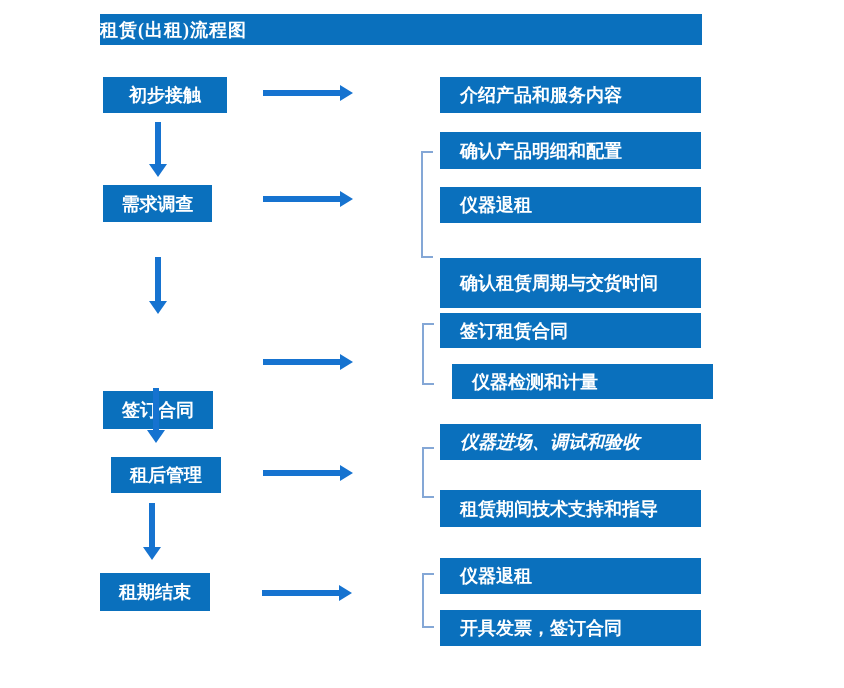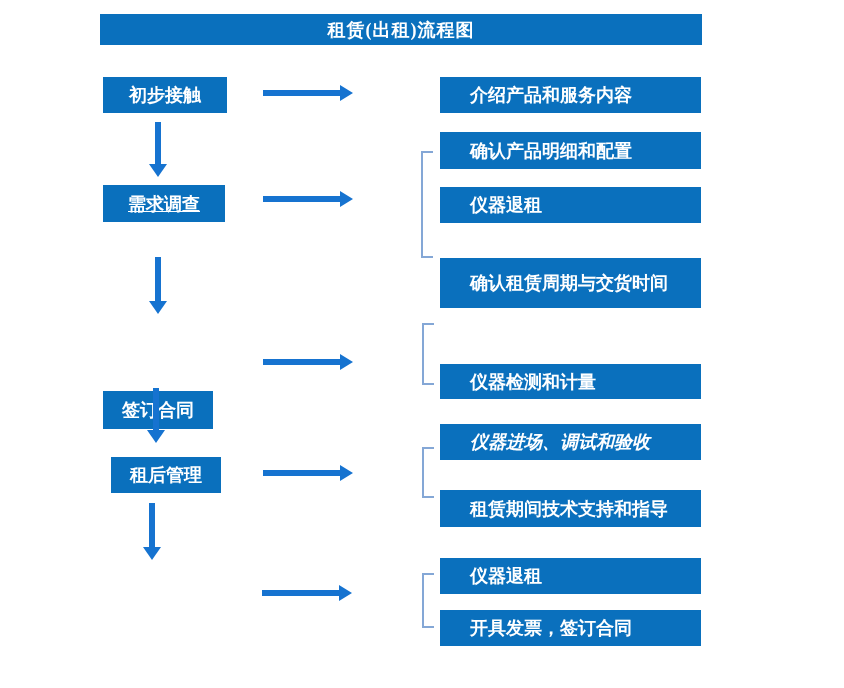--- a/index.html
+++ b/index.html
@@ -18,21 +18,21 @@
     overflow: hidden;
   }
   .banner {
     position: absolute;
     left: 100px; top: 14px;
     width: 602px; height: 31px;
     background: var(--primary);
     color: #ffffff;
     display: flex;
     align-items: center;
-    justify-content: center;
+    justify-content: flex-start;
     font-size: 18px;
     letter-spacing: 1px;
   }
   .step {
     position: absolute;
     background: var(--primary);
     color: #ffffff;
     display: flex;
     align-items: center;
     justify-content: center;
@@ -41,21 +41,21 @@
   }
   .out {
     position: absolute;
     left: 440px;
     width: 261px;
     background: var(--primary);
     color: #ffffff;
     display: flex;
     align-items: center;
     font-size: 18px;
-    padding-left: 30px;
+    padding-left: 20px;
     box-sizing: border-box;
     white-space: nowrap;
   }
   .varrow { position: absolute; width: 18px; }
   .varrow .shaft {
     position: absolute; left: 6px; top: 0; width: 6px; bottom: 13px;
     background: var(--arrow);
   }
   .varrow .head {
     position: absolute; left: 0; bottom: 0; width: 0; height: 0;
@@ -87,23 +87,24 @@
 </head>
 <body>
 
 <div class="canvas">
 
   <div class="banner">
     <span>租赁(出租)流程图</span>
   </div>
 
   <div class="step" style="left:103px; top:77px;  width:124px; height:36px;">初步接触</div>
-  <div class="step" style="left:103px; top:185px; width:122px; height:37px;text-decoration:underline;">需求调查</div>
+  <div class="step" style="left:103px; top:185px; width:109px; height:37px;">需求调查</div>
   <div class="step" style="left:103px; top:343px; width:110px; height:38px;margin-top:48px;">签订合同</div>
   <div class="step" style="left:111px; top:457px; width:110px; height:36px;">租后管理</div>
+  <div class="step" style="left:100px; top:573px; width:110px; height:38px;">租期结束</div>
 
   <div class="varrow" style="left:149px; top:122px; height:55px;">
       <i class="shaft"></i>
       <i class="head"></i>
     </div>
   <div class="varrow" style="left:149px; top:257px; height:57px;">
       <i class="shaft"></i>
       <i class="head"></i>
     </div>
   <div class="varrow" style="left:147px; top:388px; height:55px;">
@@ -140,21 +141,22 @@
   <div class="bracket" style="left:422px; top:323px; height:62px;"></div>
   <div class="bracket" style="left:422px; top:447px; height:51px;"></div>
   <div class="bracket" style="left:422px; top:573px; height:55px;"></div>
 
   <div class="out" style="top:77px;  height:36px;">介绍产品和服务内容</div>
 
   <div class="out" style="top:132px; height:37px;text-align:right;">确认产品明细和配置</div>
   <div class="out" style="top:187px; height:36px;">仪器退租</div>
   <div class="out" style="top:258px; height:50px;">确认租赁周期与交货时间</div>
 
-  <div class="out" style="top:364px; height:35px;">仪器检测和计量</div>
+  <div class="out" style="top:313px; height:35px;">签订租赁合同</div>
+  <div class="out" style="top:364px; height:35px;margin-left:12px;">仪器检测和计量</div>
 
   <div class="out" style="top:424px; height:36px;font-style:italic;">仪器进场、调试和验收</div>
   <div class="out" style="top:490px; height:37px;">租赁期间技术支持和指导</div>
 
   <div class="out" style="top:558px; height:36px;">仪器退租</div>
   <div class="out" style="top:610px; height:36px;">开具发票，签订合同</div>
 
 </div>
 
 </body></html>

